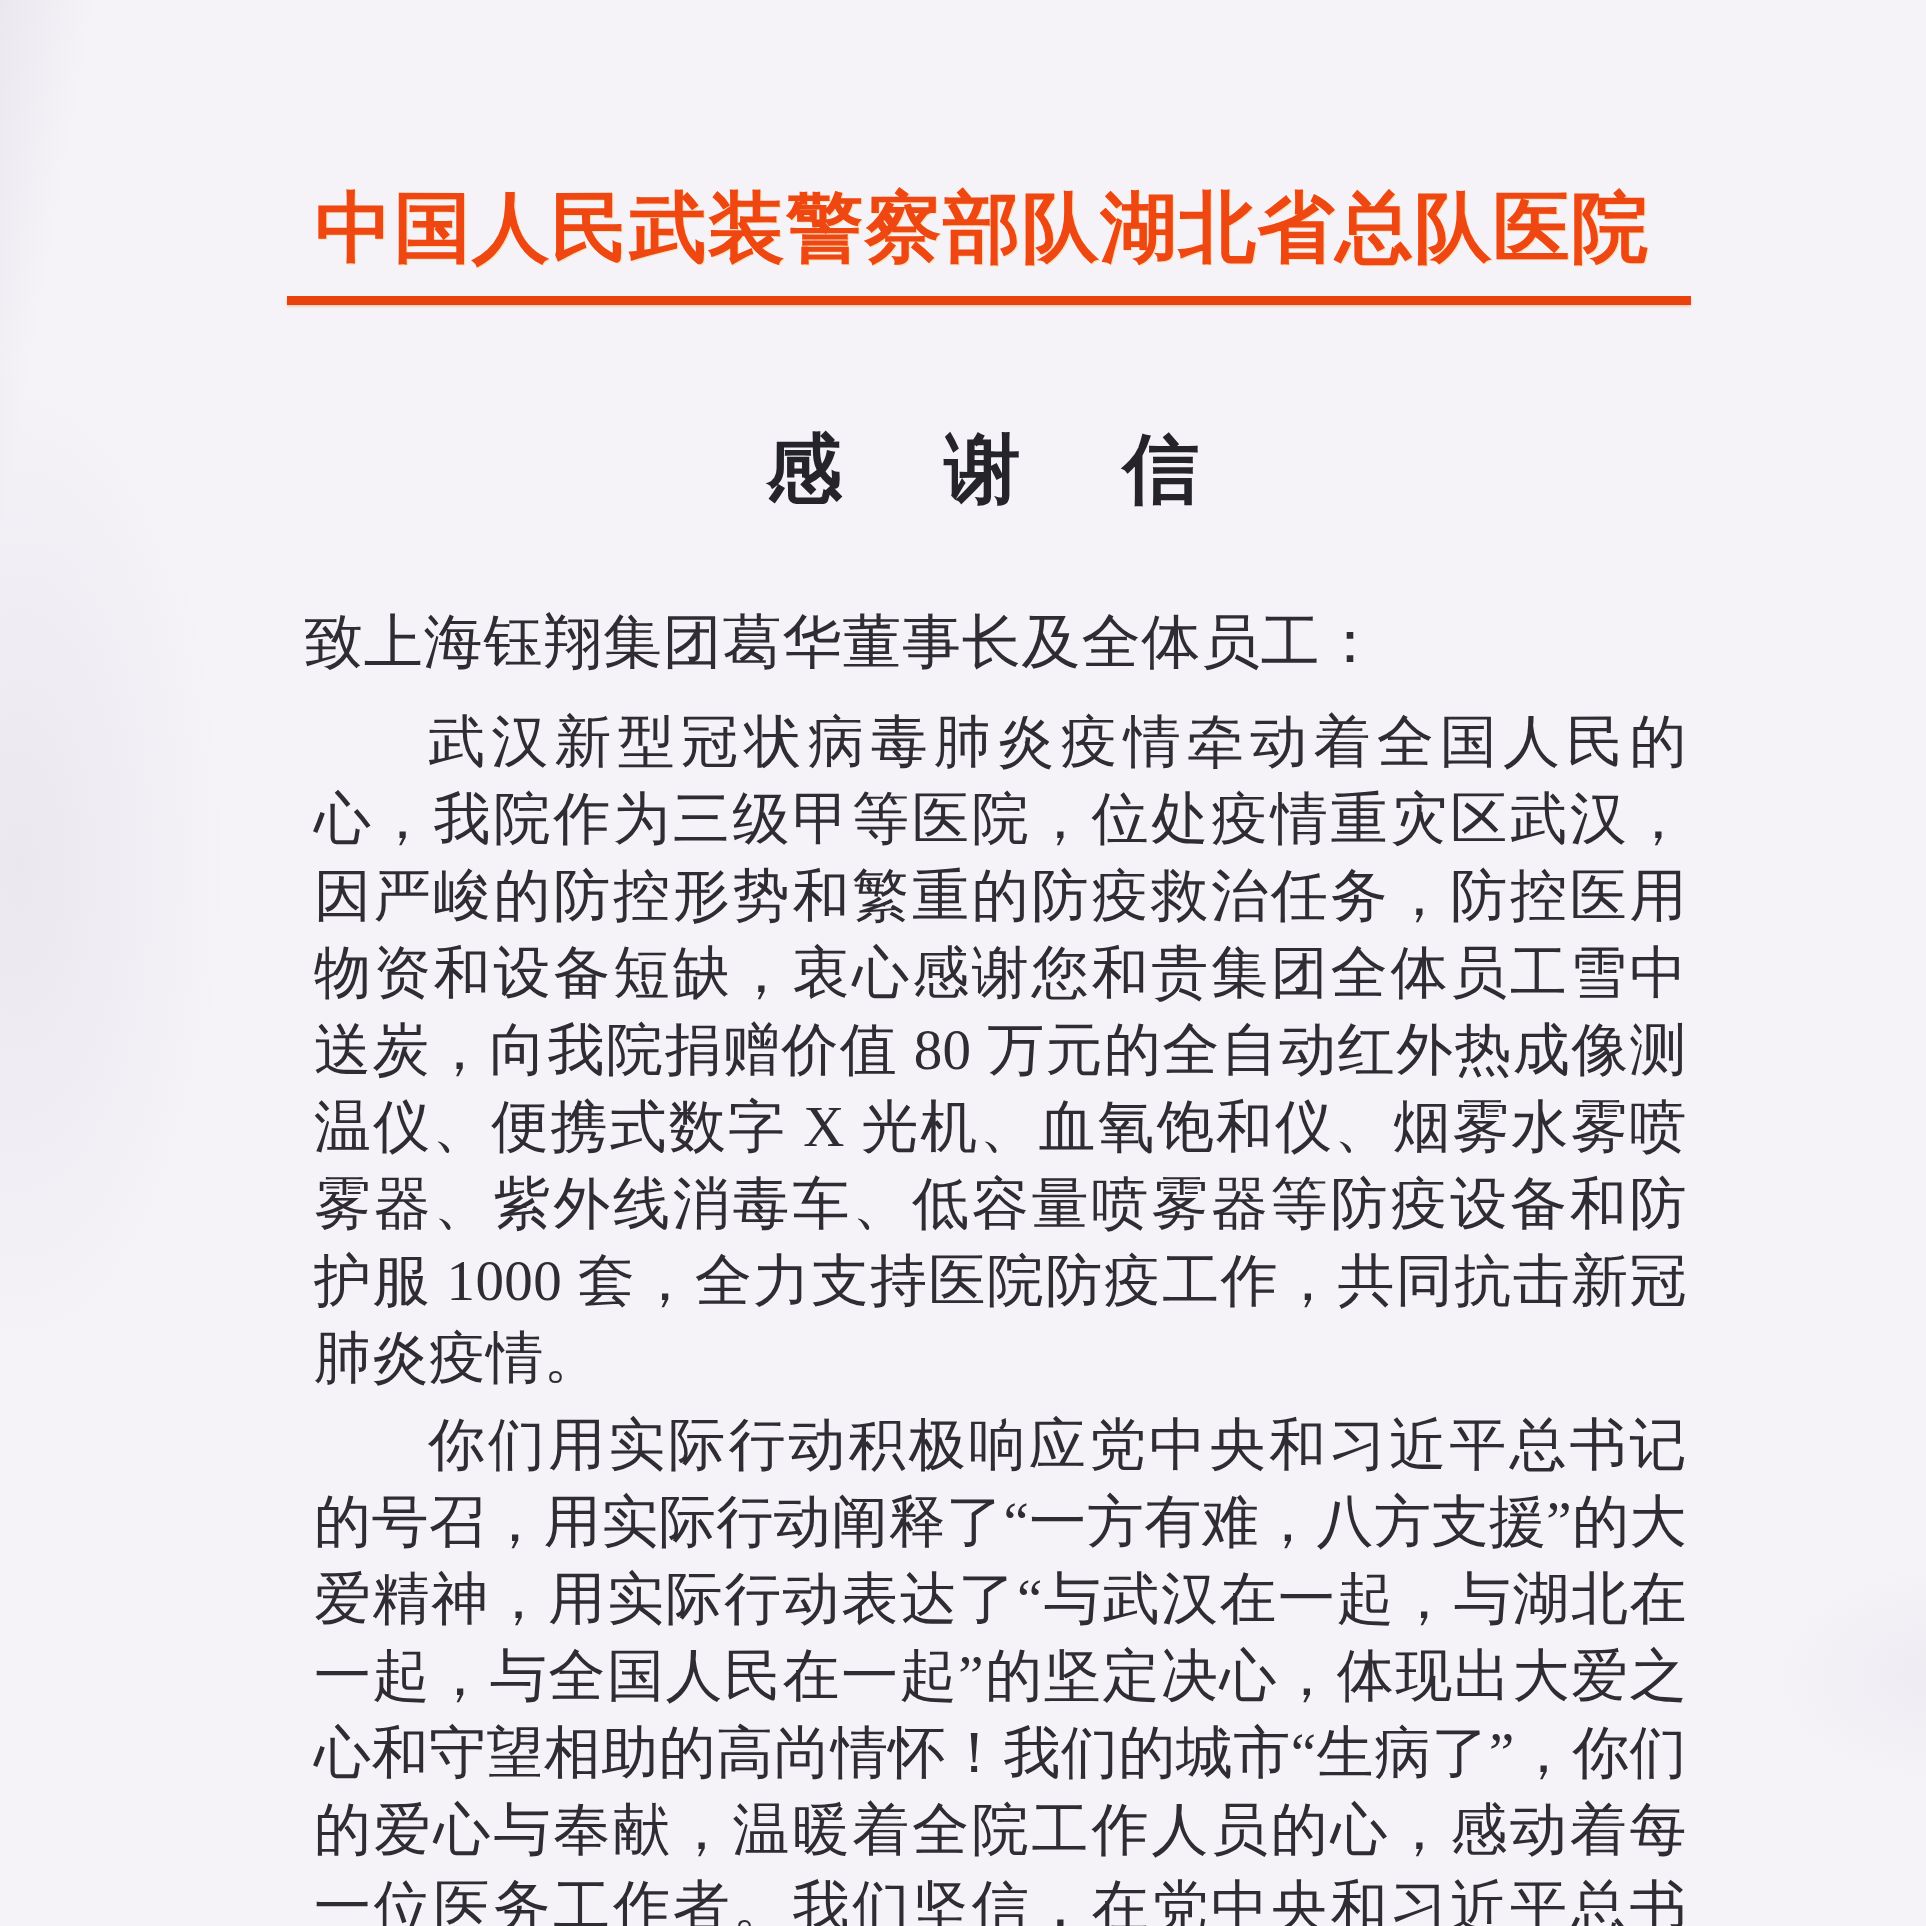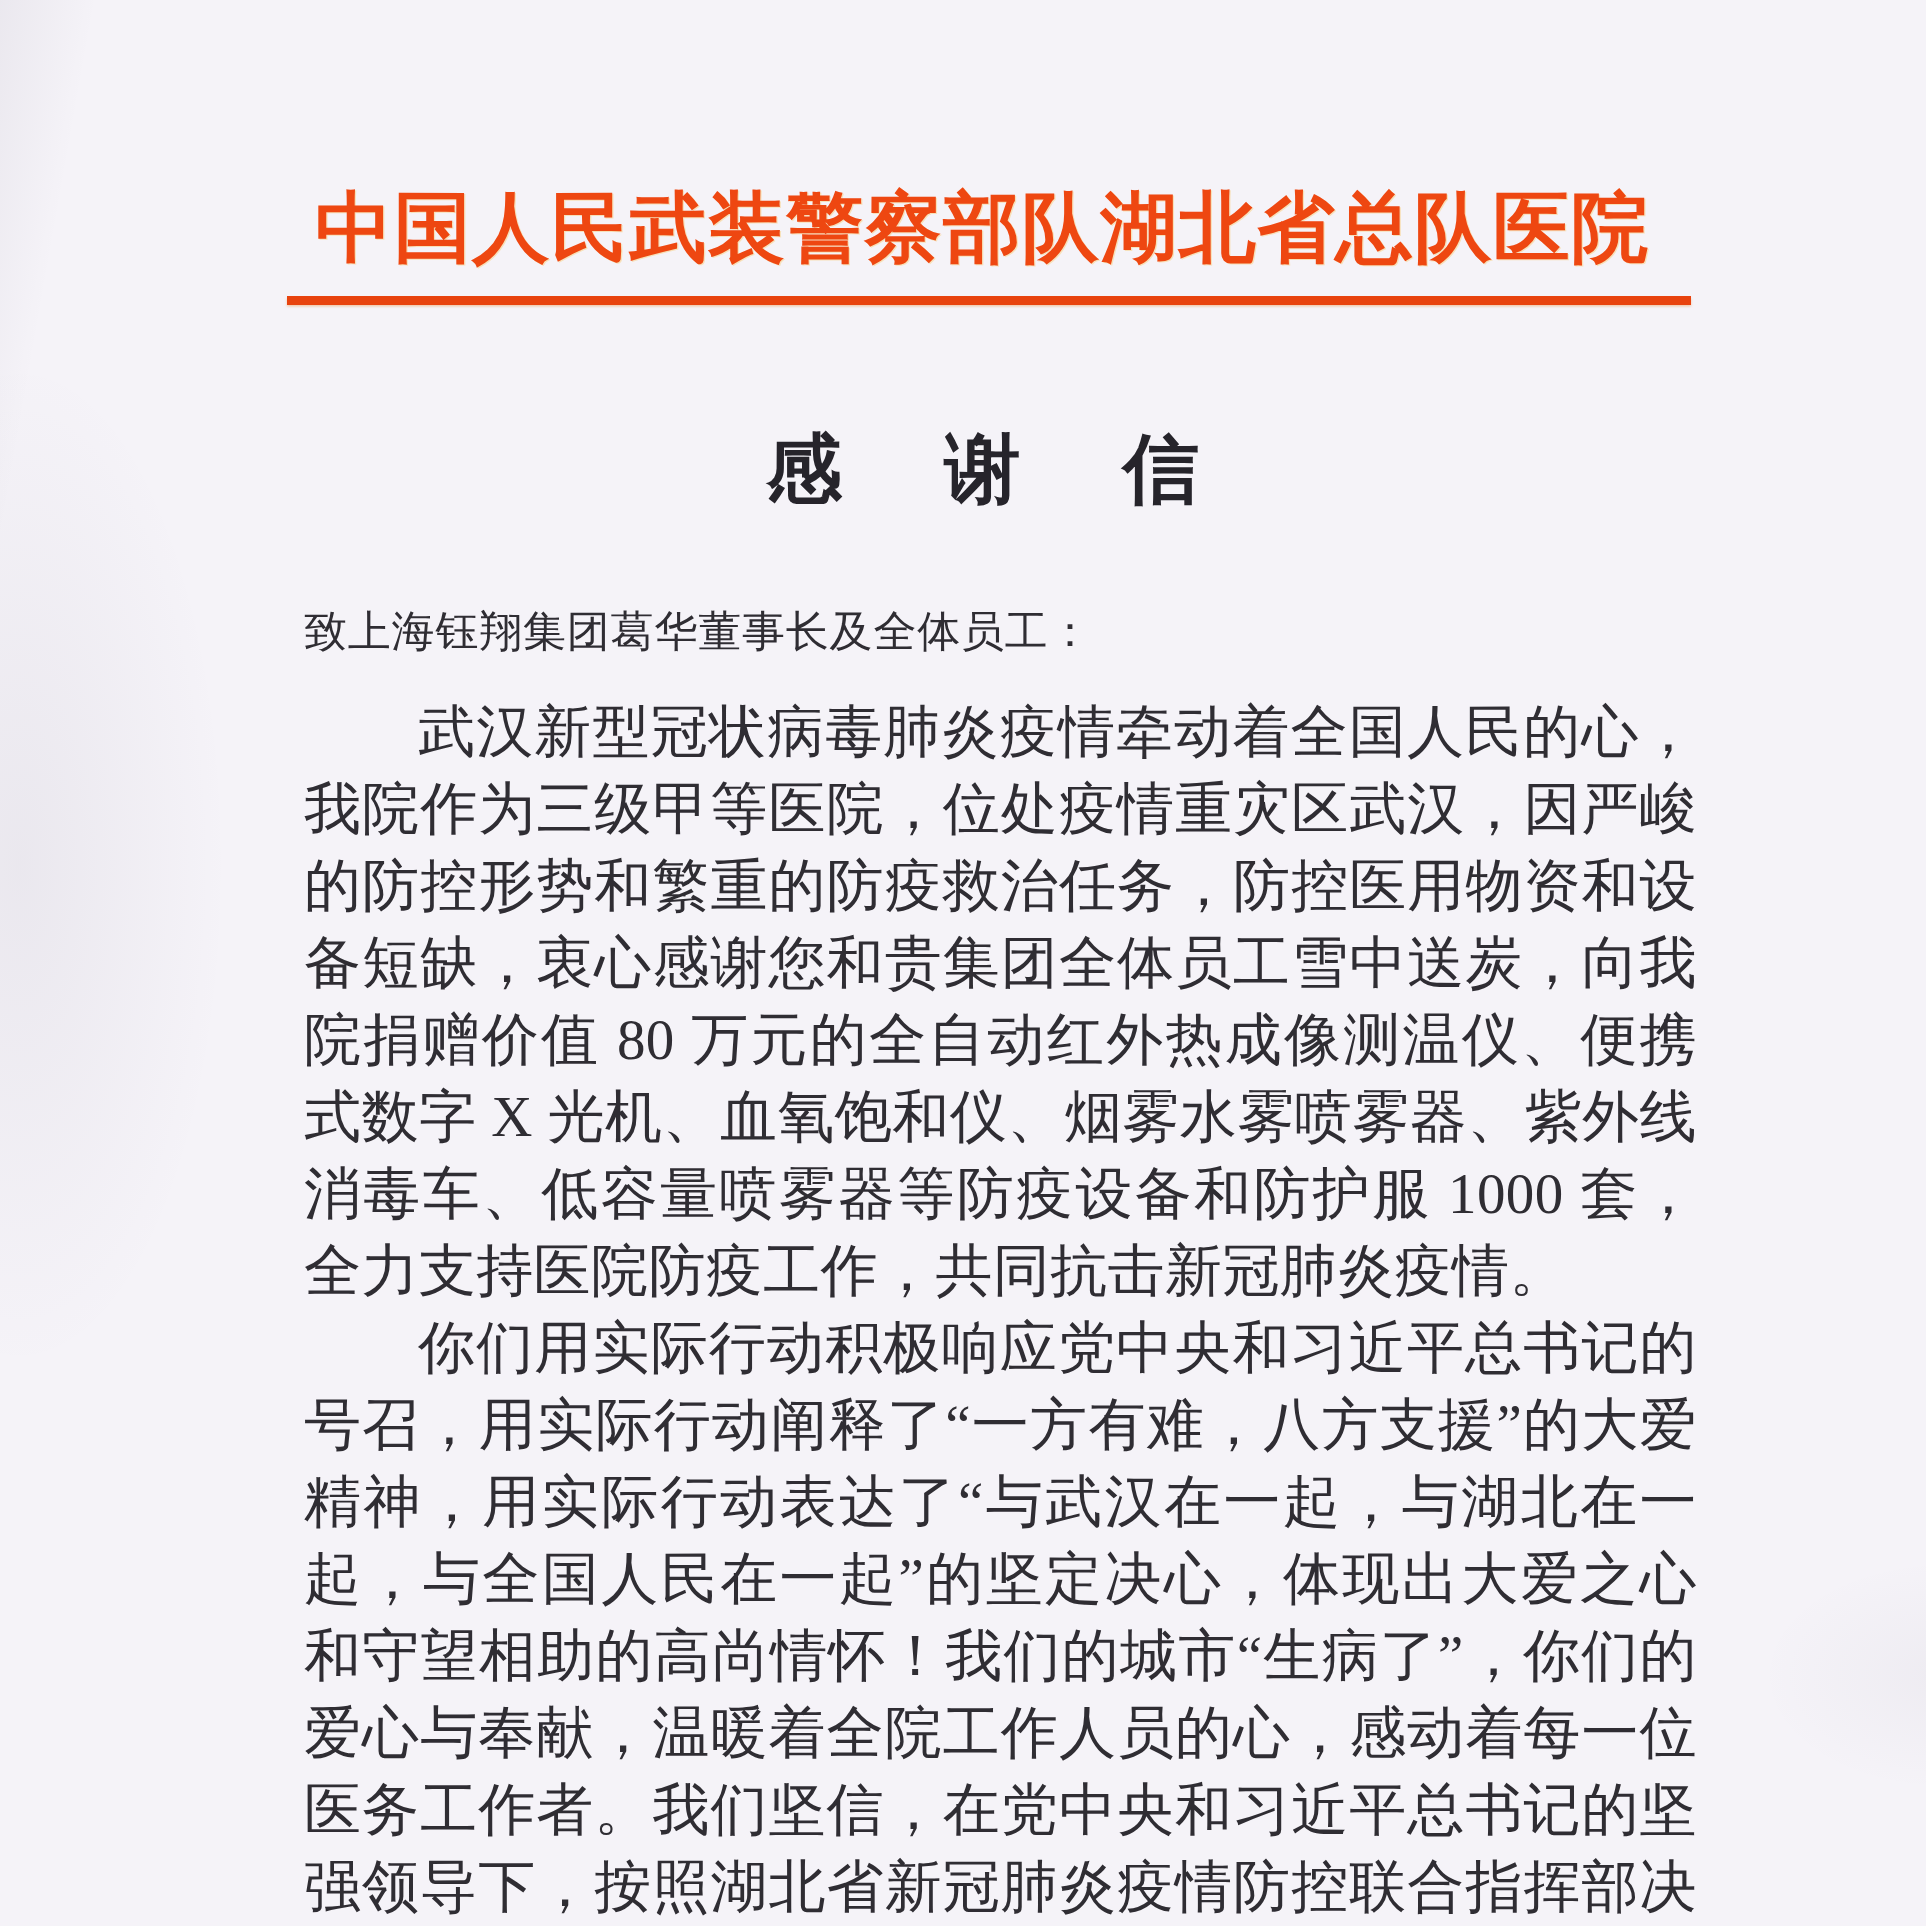--- a/index.html
+++ b/index.html
@@ -45,32 +45,32 @@
   .letter-title{
     position:absolute;left:0;right:0;top:428px;
     text-align:center;
     font-weight:bold;
     font-size:76px;line-height:1.1;
     letter-spacing:.55em;padding-left:.55em;
     color:#26242b;
   }
   .salutation{
     position:absolute;left:304px;top:604px;
-    font-size:43px;line-height:1.3;
+    font-size:59px;line-height:1.3;
     color:var(--body-ink);
     letter-spacing:0.8px;
   }
   .body-text{
     position:absolute;left:304px;top:693px;width:1393px;
     font-size:57px;line-height:77px;
     color:var(--body-ink);
     text-align:justify;
     letter-spacing:0.4px;
   }
-  .body-text p{margin:0;text-indent:2em;}
+  .body-text p{margin:10px;text-indent:2em;}
 </style>
 </head>
 <body>
 
 <div class="paper-texture"></div>
 
 <div class="letterhead">中国人民武装警察部队湖北省总队医院</div>
 <div class="header-rule"></div>
 
 <div class="letter-title">感 谢 信</div>

